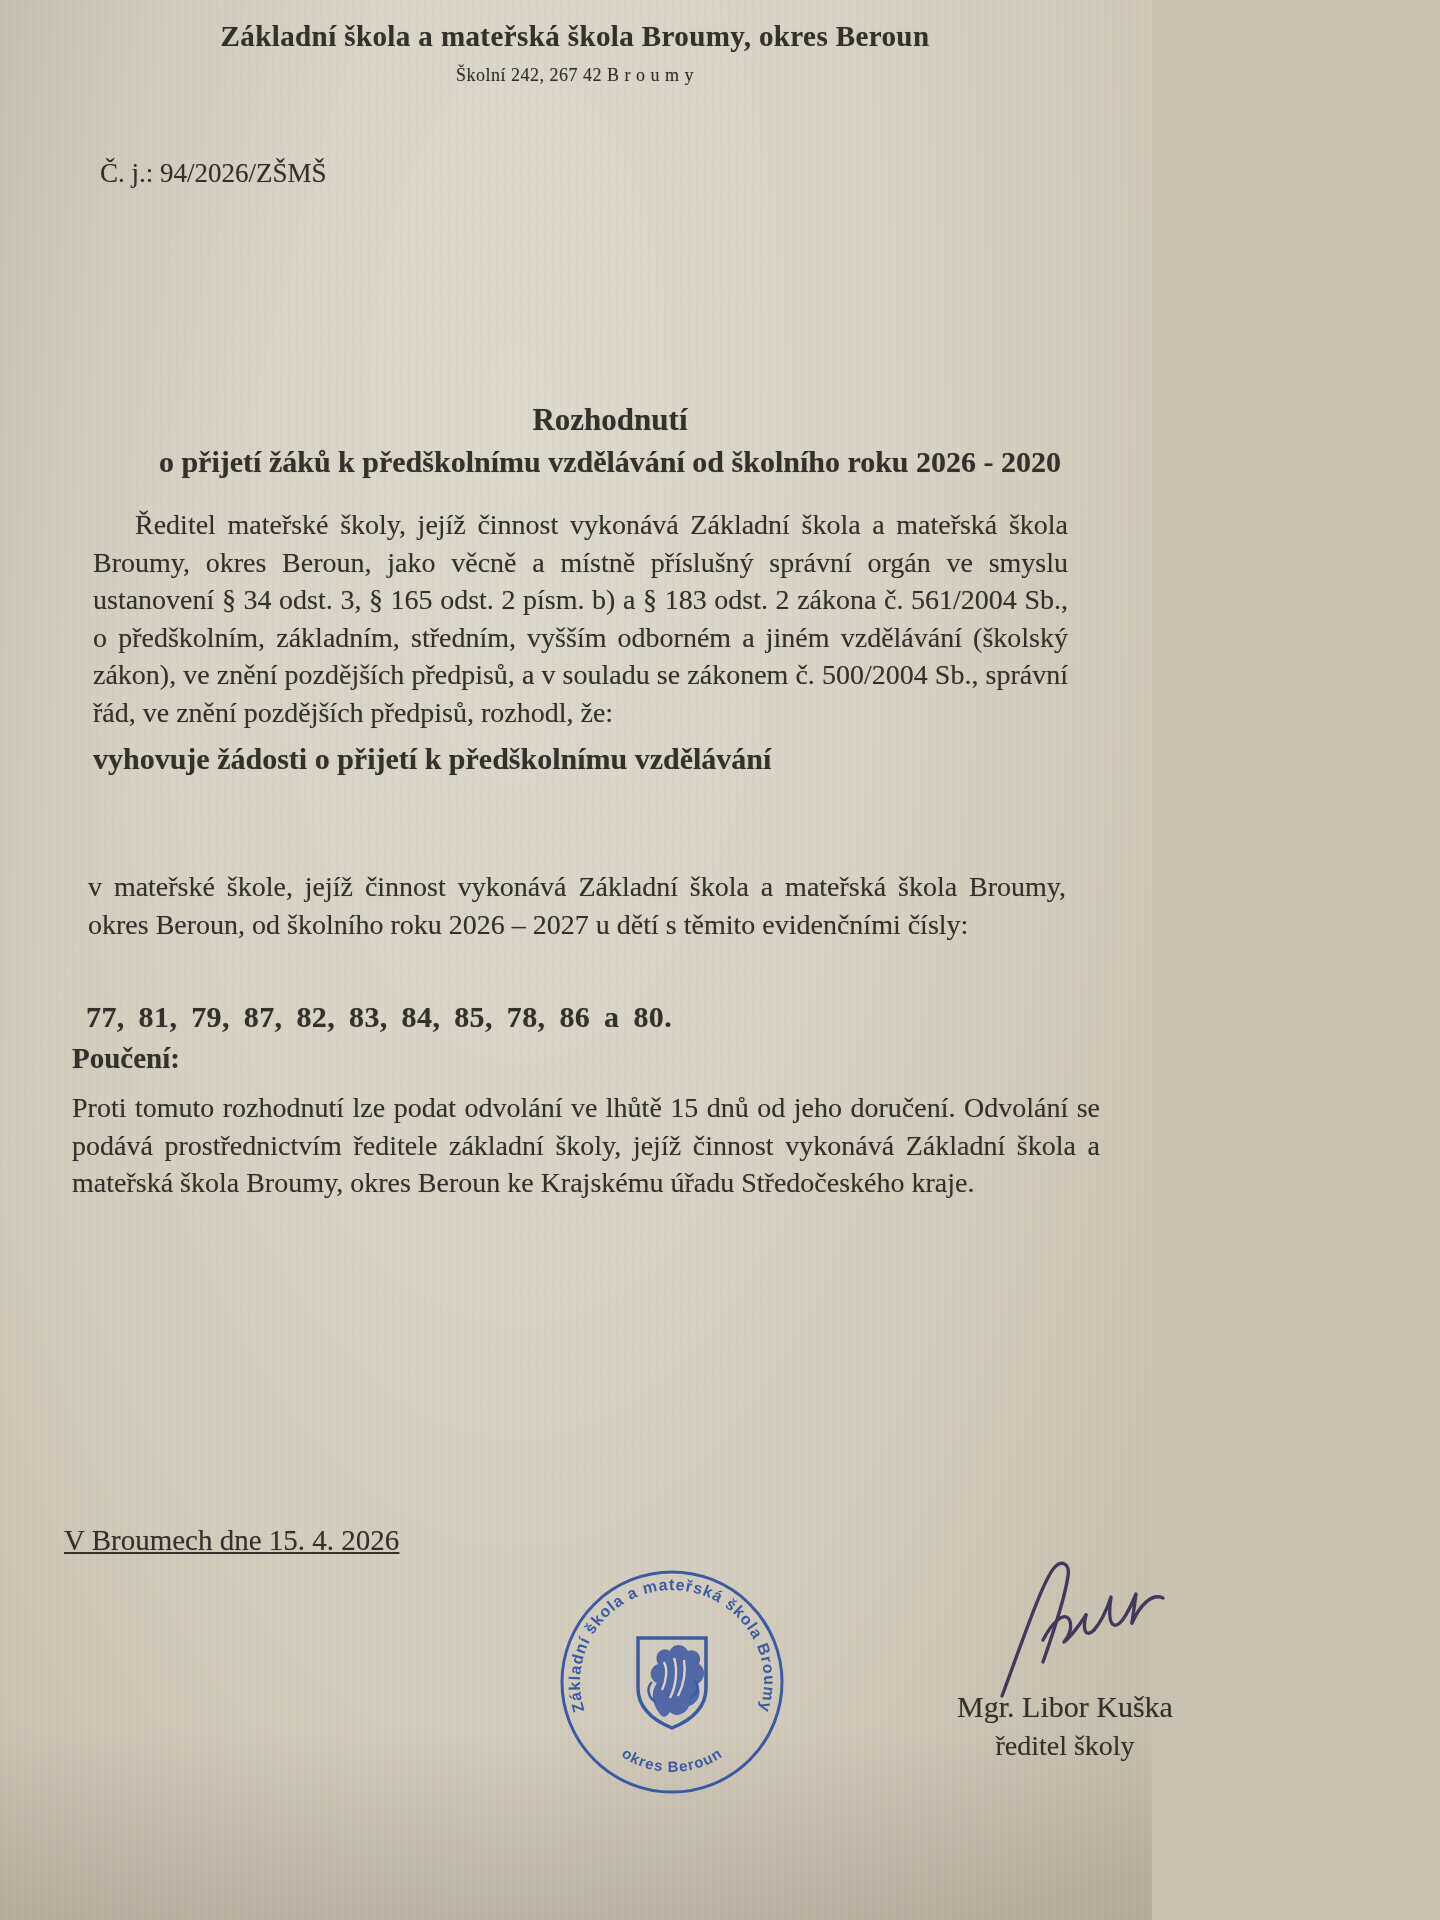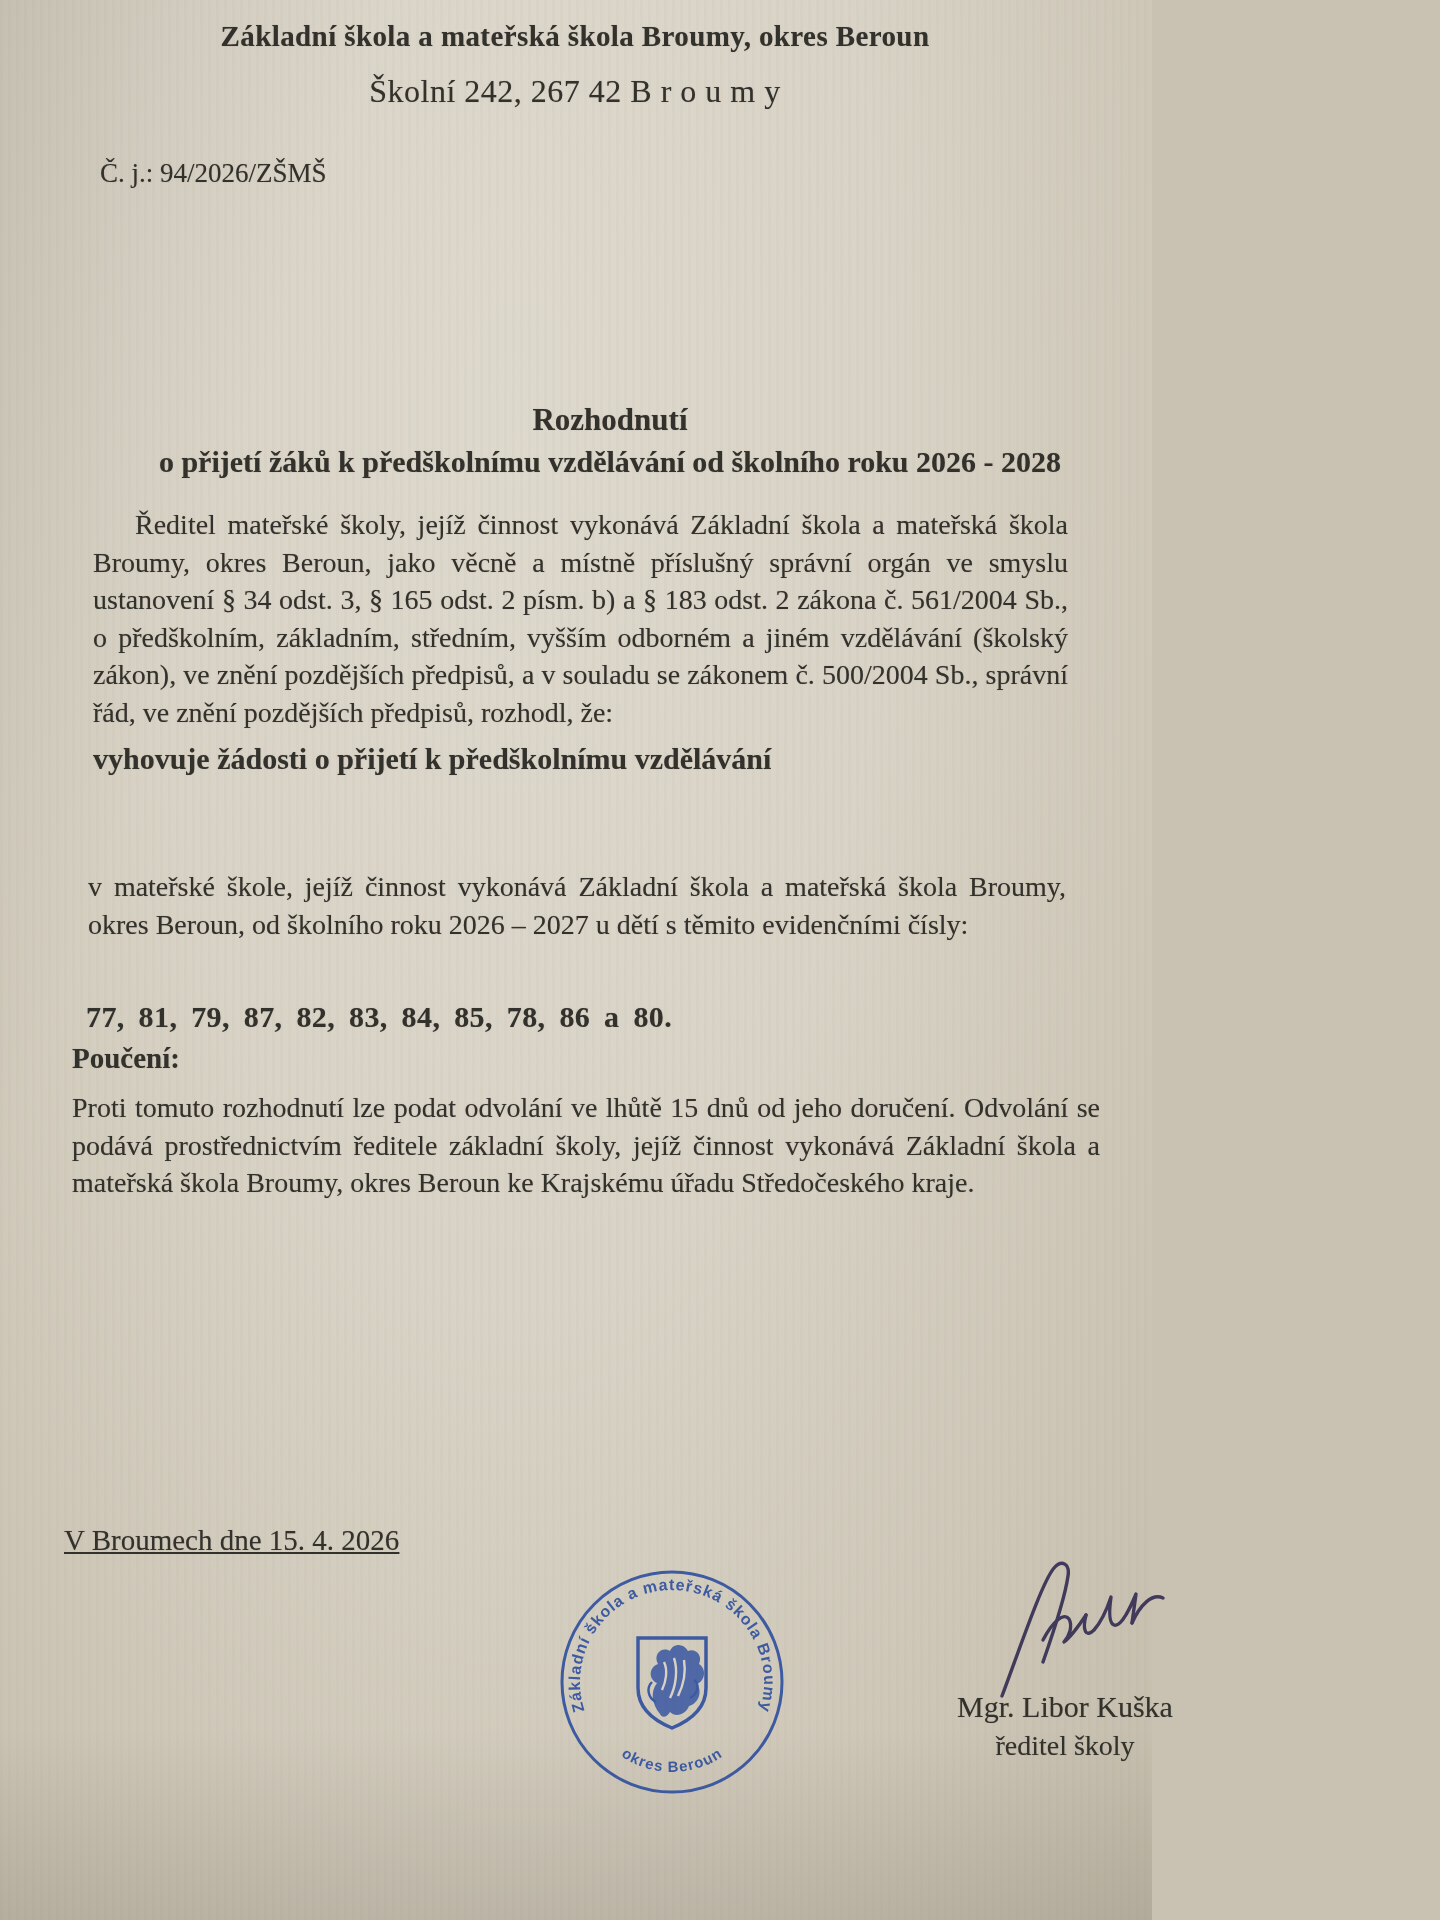--- a/index.html
+++ b/index.html
@@ -18,21 +18,21 @@
     color:#32302b;
   }
   .photo *{box-sizing:border-box;}
   [data-name]{position:absolute;}
   .txt{
     color:#33312c;
     text-shadow:0 0 1px rgba(51,49,44,.35);
   }
   .doc-header{top:20px;left:0;width:1150px;text-align:center;}
   .school-name{position:static;font-weight:bold;font-size:29px;letter-spacing:.4px;}
-  .school-address{position:static;font-size:32px;margin-top:20px;letter-spacing:.5px;}
+  .school-address{position:static;font-size:18px;margin-top:12px;letter-spacing:.5px;}
   .ref{top:158px;left:100px;font-size:27px;}
   .title-block{top:366px;left:110px;width:1000px;text-align:center;}
   .doc-title{position:static;font-weight:bold;font-size:31px;margin-top:36px;}
   .doc-subtitle{position:static;font-weight:bold;font-size:30px;margin-top:7px;}
   .par{
     font-size:28px;line-height:37.5px;
     text-align:justify;
   }
   .par-intro{top:478px;left:93px;width:975px;text-indent:42px;}
   .verdict{top:742px;left:93px;width:975px;font-weight:bold;font-size:30px;}
@@ -55,21 +55,21 @@
 
   <header class="doc-header" data-name="letterhead">
     <div class="school-name txt" data-name="school-name">Základní škola a mateřská škola Broumy, okres Beroun</div>
     <div class="school-address txt" data-name="school-address">Školní 242, 267 42 B r o u m y</div>
   </header>
 
   <div class="ref txt" data-name="reference-number">Č. j.: 94/2026/ZŠMŠ</div>
 
   <div class="title-block" data-name="title-block">
     <div class="doc-title txt" data-name="document-title">Rozhodnutí</div>
-    <div class="doc-subtitle txt" data-name="document-subtitle">o přijetí žáků k předškolnímu vzdělávání od školního roku 2026 - 2028</div>
+    <div class="doc-subtitle txt" data-name="document-subtitle">o přijetí žáků k předškolnímu vzdělávání od školního roku 2026 - 2020</div>
   </div>
 
   <p class="par par-intro txt" data-name="intro-paragraph">Ředitel mateřské školy, jejíž činnost vykonává Základní škola a mateřská škola Broumy, okres Beroun, jako věcně a místně příslušný správní orgán ve smyslu ustanovení § 34 odst. 3, § 165 odst. 2 písm. b) a § 183 odst. 2 zákona č. 561/2004 Sb., o předškolním, základním, středním, vyšším odborném a jiném vzdělávání (školský zákon), ve znění pozdějších předpisů, a v souladu se zákonem č. 500/2004 Sb., správní řád, ve znění pozdějších předpisů, rozhodl, že:</p>
 
   <div class="verdict txt" data-name="verdict-statement">vyhovuje žádosti o přijetí k předškolnímu vzdělávání</div>
 
   <p class="par par-scope txt" data-name="scope-paragraph">v mateřské škole, jejíž činnost vykonává Základní škola a mateřská škola Broumy, okres Beroun, od školního roku 2026 – 2027 u dětí s těmito evidenčními čísly:</p>
 
   <div class="numbers txt" data-name="evidence-numbers">77, 81, 79, 87, 82, 83, 84, 85, 78, 86 a 80.</div>
 

